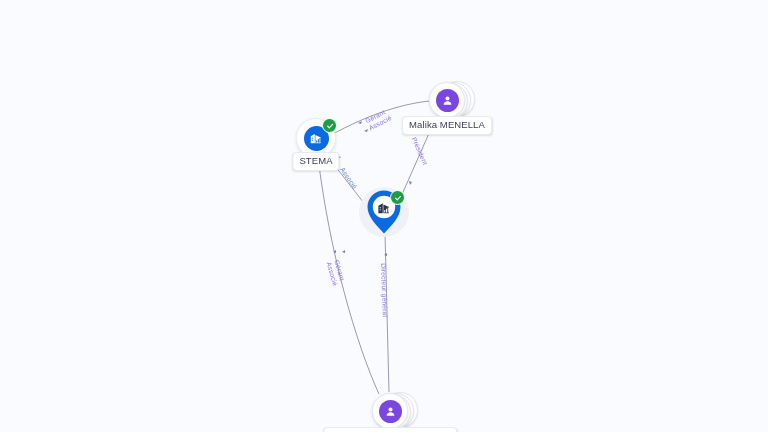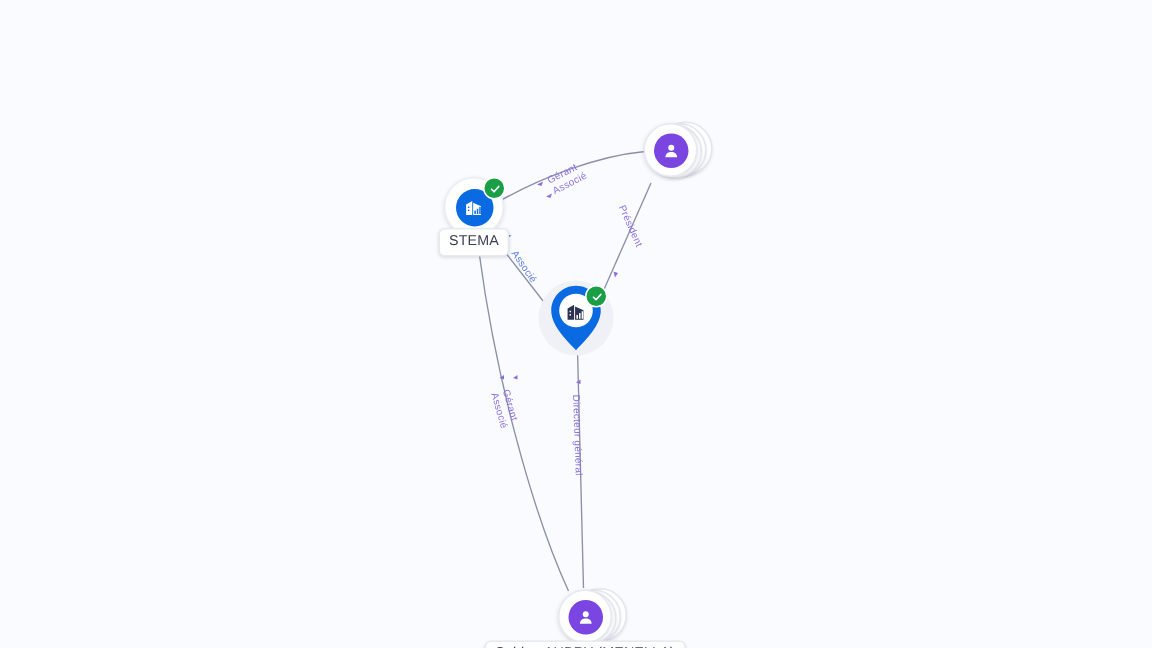--- a/index.html
+++ b/index.html
@@ -262,20 +262,21 @@
     <div class="deck d3"></div>
     <div class="avatar-ring">
       <div class="avatar-circle">
         <svg width="13" height="13" viewBox="0 0 24 24">
           <circle cx="12" cy="8.3" r="3.7" fill="#ffffff"></circle>
           <path d="M4.8 20c0-4.1 3.3-6.4 7.2-6.4s7.2 2.3 7.2 6.4z" fill="#ffffff"></path>
         </svg>
       </div>
     </div>
   </div>
+  <div class="node-label" style="left:447px; top:116px;">Malika MENELLA</div>
 
   <div class="node" style="left:384px; top:212px;">
     <div class="pin-halo">
       <svg class="pin-shape" viewBox="0 0 36 46">
         <path d="M18 1.5 C8.9 1.5 1.5 8.9 1.5 18 C1.5 28 11 37 18 44.5
                  C25 37 34.5 28 34.5 18 C34.5 8.9 27.1 1.5 18 1.5 Z" fill="#0a6ae1"></path>
         <circle cx="18" cy="18" r="11.2" fill="#ffffff"></circle>
       </svg>
       <svg style="position:absolute; left:50%; top:13px; transform:translateX(-50%);" width="15" height="15" viewBox="0 0 24 24">
         <path d="M3 21V9l7-4v16H3z" fill="#2c3350"></path>

